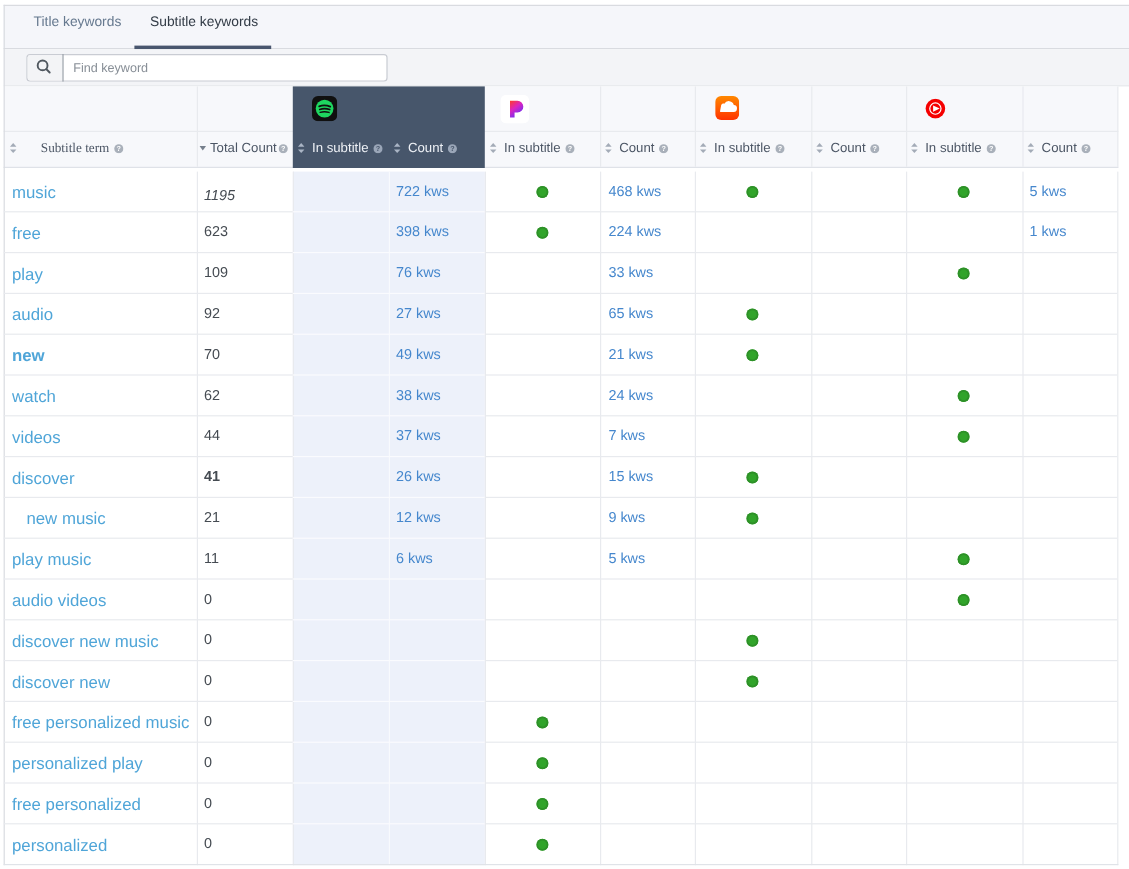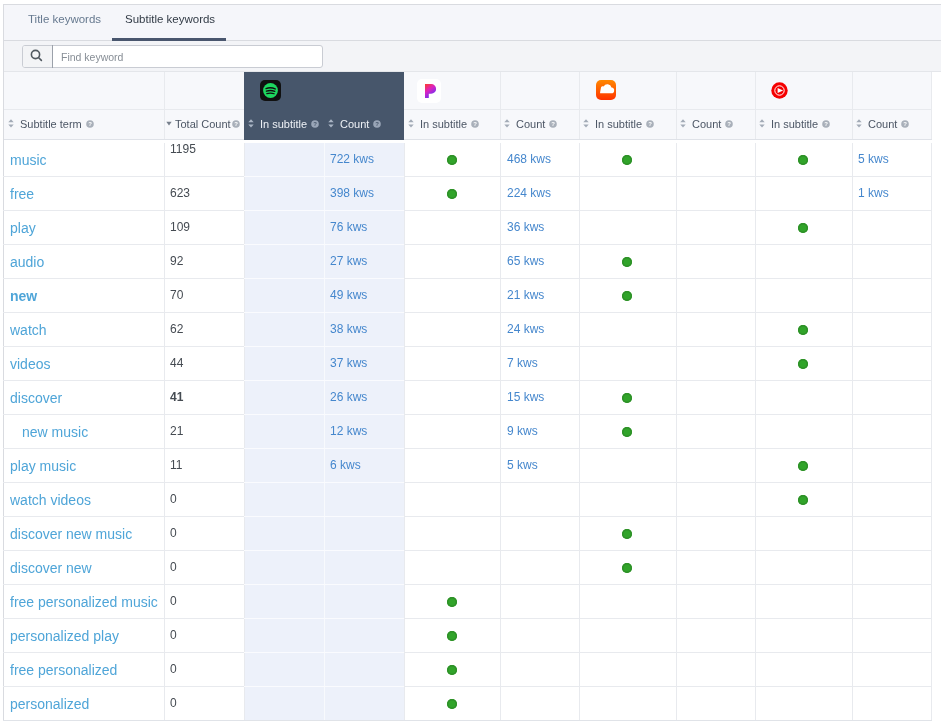--- a/index.html
+++ b/index.html
@@ -131,21 +131,21 @@
 <svg class="abs" style="left:771px;top:82px;" width="17" height="17" viewBox="0 0 17 17">
     <circle cx="8.5" cy="8.5" r="8.2" fill="#f50000"></circle>
     <circle cx="8.5" cy="8.5" r="4.7" fill="none" stroke="#fff" stroke-width="1.0"></circle>
     <path d="M6.6 5.9 L12.1 8.5 L6.6 11.1 Z" fill="#fff"></path>
   </svg>
 <div class="hc" style="left:8px;">
     <svg width="6" height="9" viewBox="0 0 6 9">
       <path d="M3 0.2 L5.7 3.2 H0.3 Z" fill="#a3abb7"></path>
       <path d="M0.3 5.6 H5.7 L3 8.6 Z" fill="#a3abb7"></path>
     </svg>
-    <span style="color:#4c5665;margin-left:6px;margin-right:4px;">Subtitle term</span>
+    <span style="color:#4c5665;margin-left:20px;margin-right:4px;font-family:Liberation Serif, serif;">Subtitle term</span>
     <svg width="8" height="8" viewBox="0 0 8 8">
       <circle cx="4" cy="4" r="3.8" fill="#a9b0ba"></circle>
       <text x="4" y="6.1" font-size="6" font-weight="bold" fill="#fff" text-anchor="middle" font-family="Liberation Sans, sans-serif">?</text>
     </svg>
   </div>
 <div class="hc" style="left:166px;">
     <svg width="6" height="5" viewBox="0 0 6 5">
       <path d="M0.3 0.7 H5.7 L3 4.4 Z" fill="#77808d"></path>
     </svg>
     <span style="color:#4c5665;margin-left:3px;margin-right:1px;">Total Count</span>
@@ -236,37 +236,37 @@
       <path d="M3 0.2 L5.7 3.2 H0.3 Z" fill="#a3abb7"></path>
       <path d="M0.3 5.6 H5.7 L3 8.6 Z" fill="#a3abb7"></path>
     </svg>
     <span style="color:#4c5665;margin-left:6px;margin-right:4px;">Count</span>
     <svg width="8" height="8" viewBox="0 0 8 8">
       <circle cx="4" cy="4" r="3.8" fill="#a9b0ba"></circle>
       <text x="4" y="6.1" font-size="6" font-weight="bold" fill="#fff" text-anchor="middle" font-family="Liberation Sans, sans-serif">?</text>
     </svg>
   </div>
 <div class="kw" style="left:10px;top:152px;">music</div>
-<div class="num" style="left:170px;top:142px;">1195</div>
+<div class="num" style="left:170px;top:156px;font-style:italic;">1195</div>
 <div class="kws" style="left:330px;top:152px;">722 kws</div>
 <div class="dot" style="left:447px;top:155px;"></div>
 <div class="kws" style="left:507px;top:152px;">468 kws</div>
 <div class="dot" style="left:622px;top:155px;"></div>
 <div class="dot" style="left:798px;top:155px;"></div>
 <div class="kws" style="left:858px;top:152px;">5 kws</div>
 <div class="kw" style="left:10px;top:186px;text-align:right;">free</div>
 <div class="num" style="left:170px;top:186px;">623</div>
 <div class="kws" style="left:330px;top:186px;">398 kws</div>
 <div class="dot" style="left:447px;top:189px;"></div>
 <div class="kws" style="left:507px;top:186px;">224 kws</div>
 <div class="kws" style="left:858px;top:186px;">1 kws</div>
 <div class="kw" style="left:10px;top:220px;">play</div>
 <div class="num" style="left:170px;top:220px;">109</div>
 <div class="kws" style="left:330px;top:220px;">76 kws</div>
-<div class="kws" style="left:507px;top:220px;">36 kws</div>
+<div class="kws" style="left:507px;top:220px;">33 kws</div>
 <div class="dot" style="left:798px;top:223px;"></div>
 <div class="kw" style="left:10px;top:254px;">audio</div>
 <div class="num" style="left:170px;top:254px;">92</div>
 <div class="kws" style="left:330px;top:254px;">27 kws</div>
 <div class="kws" style="left:507px;top:254px;">65 kws</div>
 <div class="dot" style="left:622px;top:257px;"></div>
 <div class="kw" style="left:10px;top:288px;font-weight:bold;">new</div>
 <div class="num" style="left:170px;top:288px;">70</div>
 <div class="kws" style="left:330px;top:288px;">49 kws</div>
 <div class="kws" style="left:507px;top:288px;">21 kws</div>
@@ -289,21 +289,21 @@
 <div class="kw" style="left:22px;top:424px;">new music</div>
 <div class="num" style="left:170px;top:424px;">21</div>
 <div class="kws" style="left:330px;top:424px;">12 kws</div>
 <div class="kws" style="left:507px;top:424px;">9 kws</div>
 <div class="dot" style="left:622px;top:427px;"></div>
 <div class="kw" style="left:10px;top:458px;">play music</div>
 <div class="num" style="left:170px;top:458px;">11</div>
 <div class="kws" style="left:330px;top:458px;">6 kws</div>
 <div class="kws" style="left:507px;top:458px;">5 kws</div>
 <div class="dot" style="left:798px;top:461px;"></div>
-<div class="kw" style="left:10px;top:492px;">watch videos</div>
+<div class="kw" style="left:10px;top:492px;">audio videos</div>
 <div class="num" style="left:170px;top:492px;">0</div>
 <div class="dot" style="left:798px;top:495px;"></div>
 <div class="kw" style="left:10px;top:526px;">discover new music</div>
 <div class="num" style="left:170px;top:526px;">0</div>
 <div class="dot" style="left:622px;top:529px;"></div>
 <div class="kw" style="left:10px;top:560px;">discover new</div>
 <div class="num" style="left:170px;top:560px;">0</div>
 <div class="dot" style="left:622px;top:563px;"></div>
 <div class="kw" style="left:10px;top:594px;">free personalized music</div>
 <div class="num" style="left:170px;top:594px;">0</div>

